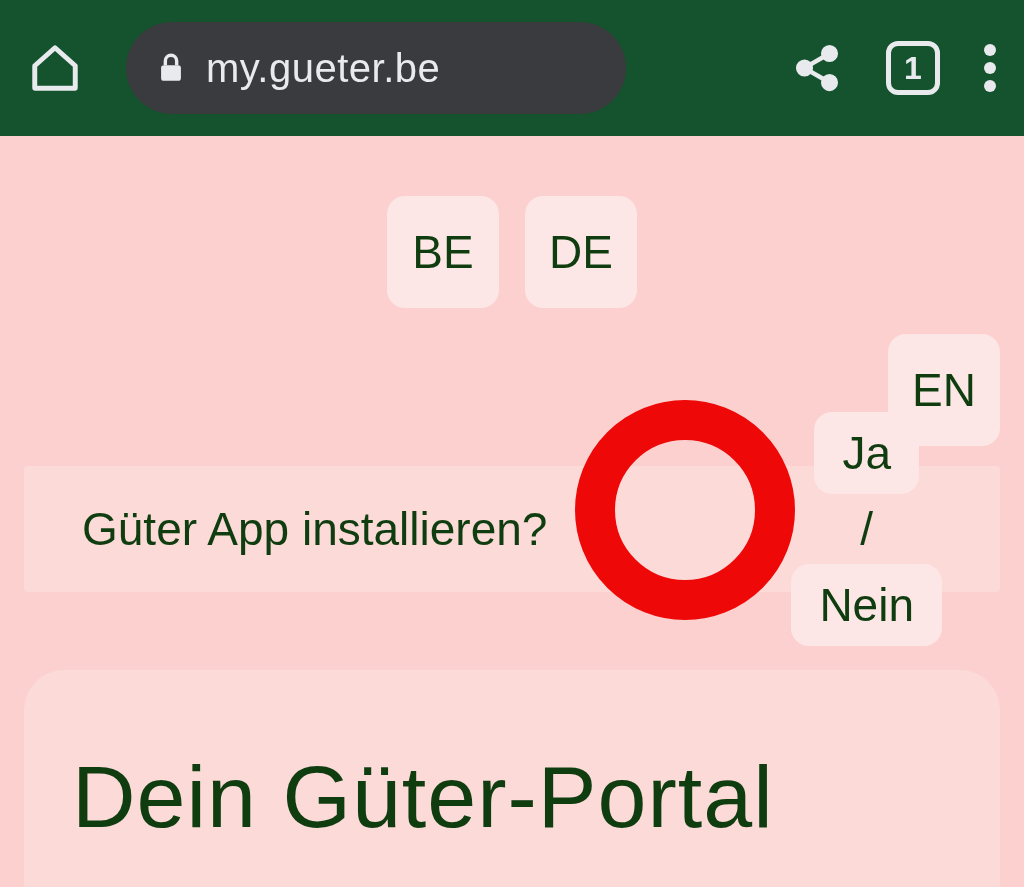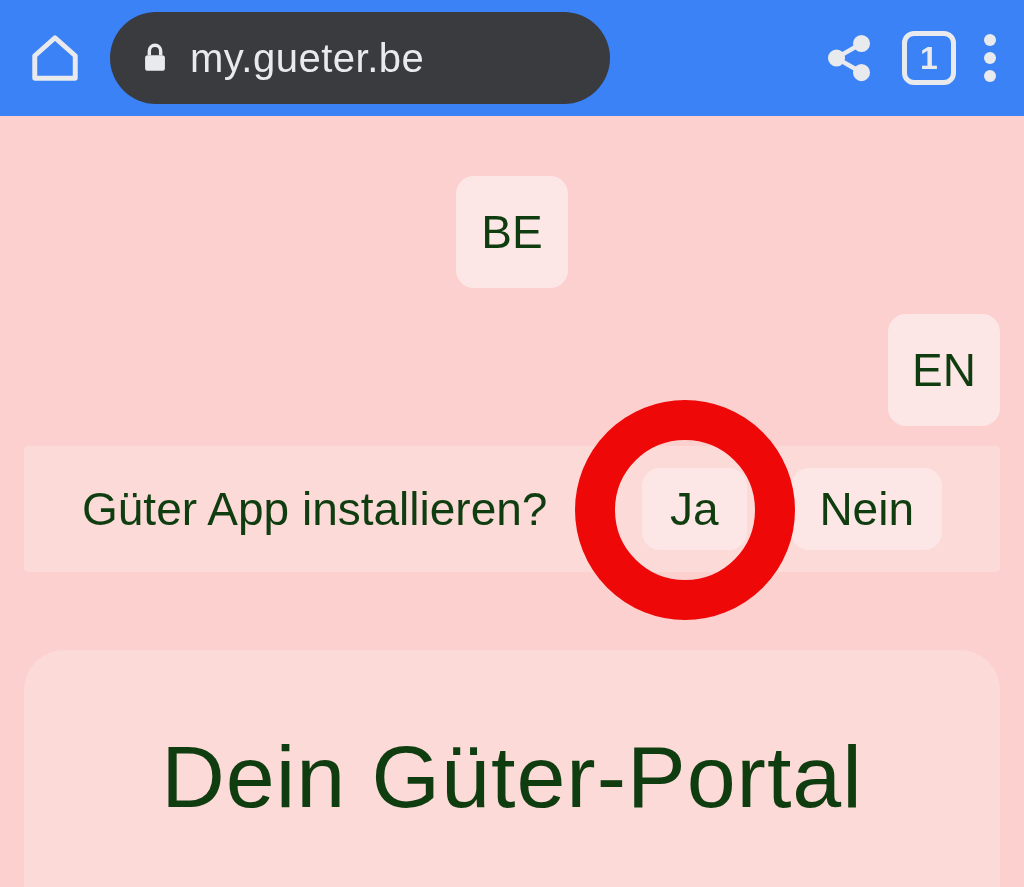--- a/index.html
+++ b/index.html
@@ -1,26 +1,26 @@
 <!DOCTYPE html>
 <html><head>
 <meta charset="utf-8">
 <style>
   * { box-sizing: border-box; margin: 0; padding: 0; }
   html, body { width: 1024px; height: 887px; overflow: hidden; font-family: Arial, Helvetica, sans-serif; }
   body { background: #fbd0ce; }
 
   
   .chrome {
-    height: 116px;
-    background: #3b82f6;
+    height: 136px;
+    background: #14532d;
     display: flex;
     align-items: center;
     padding: 0 28px;
-    gap: 28px;
+    gap: 44px;
   }
   .chrome .spacer { flex: 1; }
   .url-pill {
     background: #3a3b3f;
     height: 92px;
     border-radius: 46px;
     display: flex;
     align-items: center;
     padding: 0 38px 0 28px;
     gap: 18px;
@@ -90,33 +90,33 @@
   .install-bar .sep { font-size: 46px; color: #0f3d0f; margin: 0 8px; }
   .yesno {
     background: #fde7e6;
     color: #0f3d0f;
     border: none;
     border-radius: 18px;
     padding: 14px 28px;
     font-size: 46px;
     cursor: pointer;
   }
-  .install-bar .group { display:flex; align-items:center; gap: 8px; margin-left: auto; }
+  .install-bar .group { display:flex; align-items:center; gap: 8px; margin-left: auto; flex-direction: column; }
 
   .portal-card {
     margin-top: 78px;
     background: #fcdad8;
     border-radius: 40px;
     padding: 76px 48px 200px 48px;
   }
   .portal-title {
     color: #0f3d0f;
     font-size: 88px;
     font-weight: 400;
-    text-align: center;
+    text-align: left;
     letter-spacing: 1px;
   }
 
   
   .annotation-circle {
     position: absolute;
     width: 220px; height: 220px;
     border: 40px solid #ef0808;
     border-radius: 50%;
     pointer-events: none;
@@ -167,20 +167,21 @@
       <circle cx="3" cy="12" r="3"></circle>
       <circle cx="3" cy="21" r="3"></circle>
     </svg>
   </span>
 </div>
 
 <div class="page">
 
   <div class="lang-row">
     <button class="lang-btn">BE</button>
+    <button class="lang-btn">DE</button>
   </div>
   <div class="lang-row-2">
     <button class="lang-btn">EN</button>
   </div>
 
   <div class="install-bar">
     <span class="prompt">Güter App installieren?</span>
     <span class="group">
       <button class="yesno">Ja</button>
       <span class="sep">/</span>

